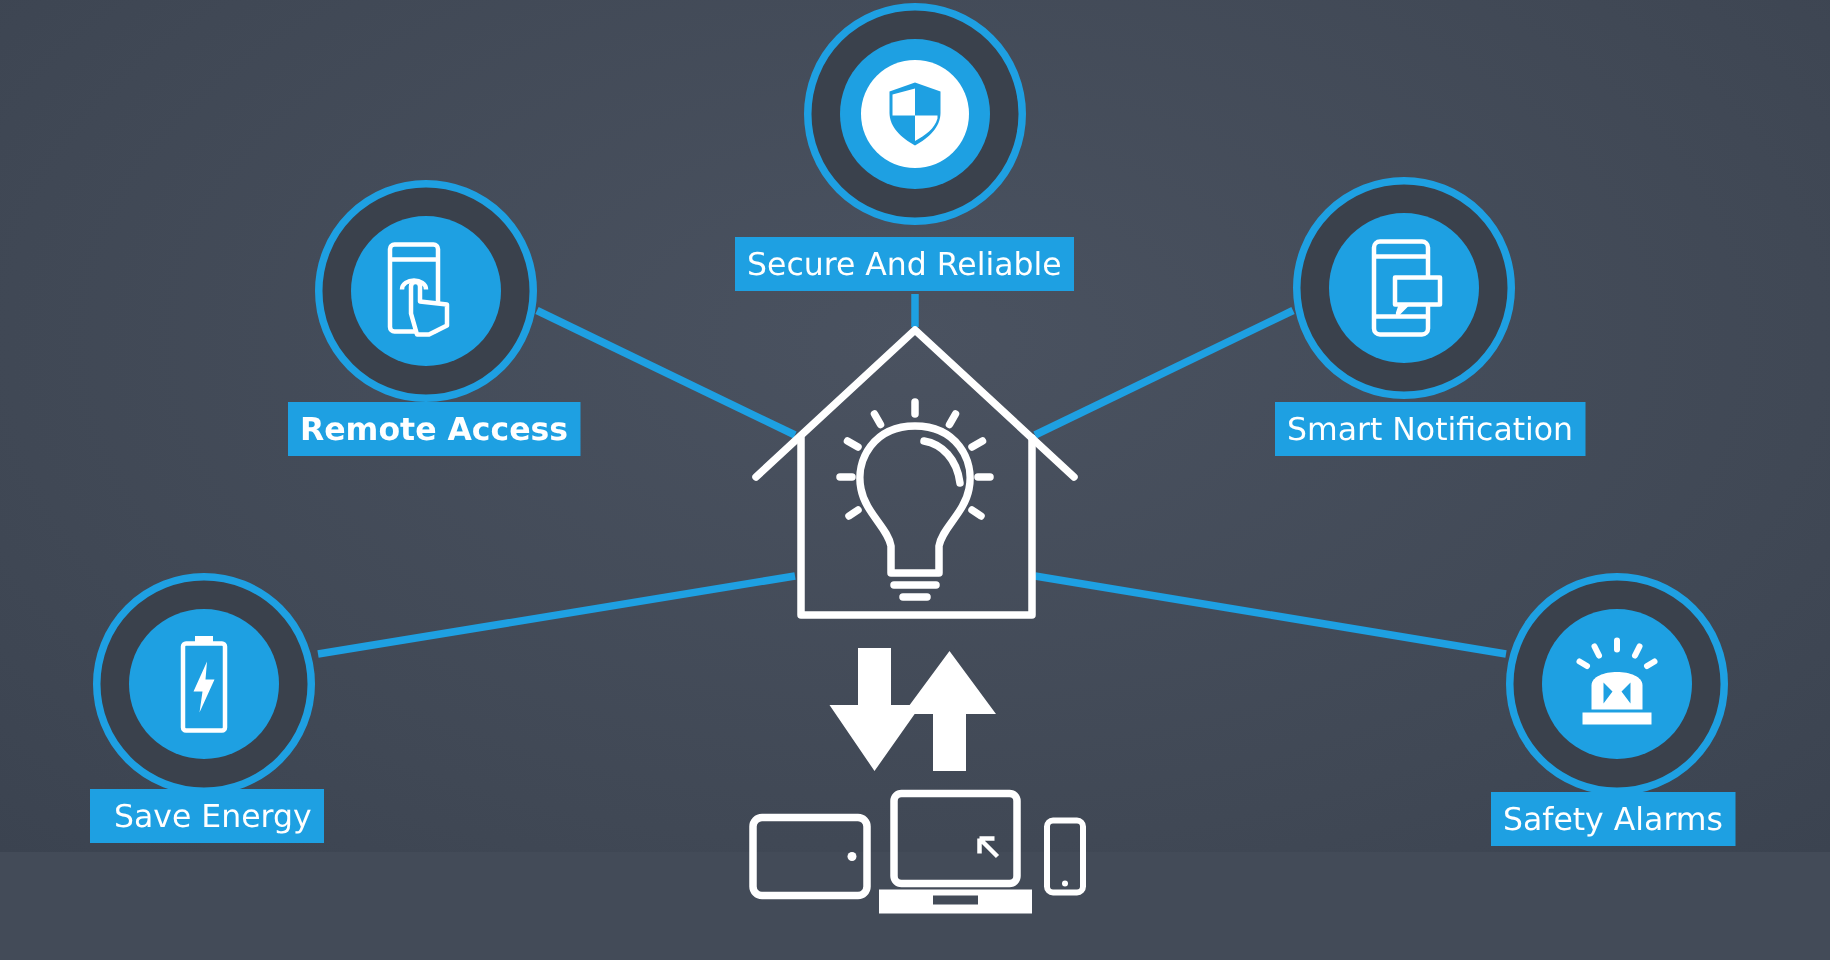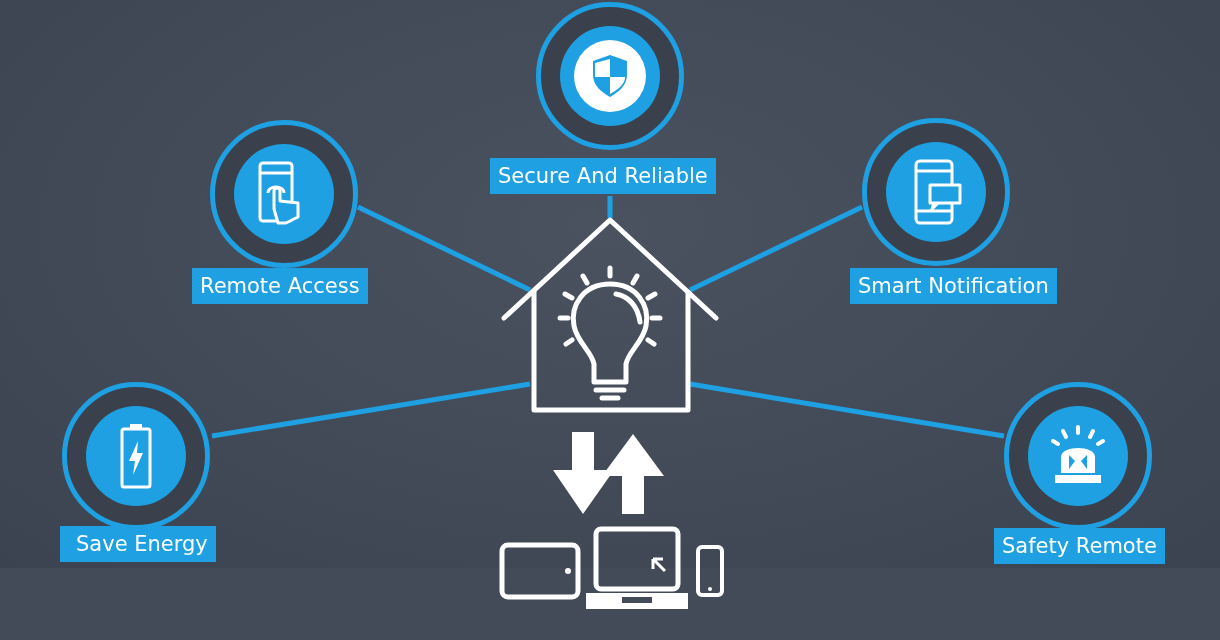--- a/index.html
+++ b/index.html
@@ -83,21 +83,21 @@
   <div class="node">
     <div class="ring" style="left:210px;top:120px;width:148px;height:148px;"></div>
     <div class="core" style="left:234px;top:144px;width:100px;height:100px;">
       <svg width="60" height="70" viewBox="0 0 60 70" fill="none" stroke="#fff" stroke-width="3" stroke-linejoin="round">
         <rect x="6" y="4" width="32" height="58" rx="3"></rect>
         <line x1="6" y1="14" x2="38" y2="14"></line>
         <path d="M14,34 C14,26 30,26 30,34"></path>
         <path d="M20,50 L20,32 C20,28 26,28 26,32 L26,42 L44,44 L44,58 L32,64 L24,64 Z" fill="#1ea0e2"></path>
       </svg>
     </div>
-    <div class="label" style="left:192px;top:268px;">Remote Access</div>
+    <div class="label" style="left:192px;top:268px;font-weight:bold;">Remote Access</div>
   </div>
 
   <div class="node">
     <div class="ring" style="left:862px;top:118px;width:148px;height:148px;"></div>
     <div class="core" style="left:886px;top:142px;width:100px;height:100px;">
       <svg width="60" height="70" viewBox="0 0 60 70" fill="none" stroke="#fff" stroke-width="3" stroke-linejoin="round">
         <rect x="10" y="4" width="36" height="62" rx="4"></rect>
         <line x1="10" y1="14" x2="46" y2="14"></line>
         <line x1="10" y1="54" x2="46" y2="54"></line>
         <rect x="24" y="28" width="30" height="18" fill="#1ea0e2"></rect>
@@ -128,15 +128,15 @@
           <line x1="20" y1="10" x2="23" y2="16"></line>
           <line x1="50" y1="10" x2="47" y2="16"></line>
           <line x1="10" y1="20" x2="15" y2="23"></line>
           <line x1="60" y1="20" x2="55" y2="23"></line>
         </g>
         <path d="M18,52 L18,36 C18,24 52,24 52,36 L52,52 Z" fill="#fff"></path>
         <path d="M26,34 L32,40 L26,48 Z M44,34 L38,40 L44,48 Z" fill="#1ea0e2"></path>
         <rect x="12" y="54" width="46" height="8" fill="#fff"></rect>
       </svg>
     </div>
-    <div class="label" style="left:994px;top:528px;">Safety Remote</div>
+    <div class="label" style="left:994px;top:528px;">Safety Alarms</div>
   </div>
 </div>
 
 </body></html>

